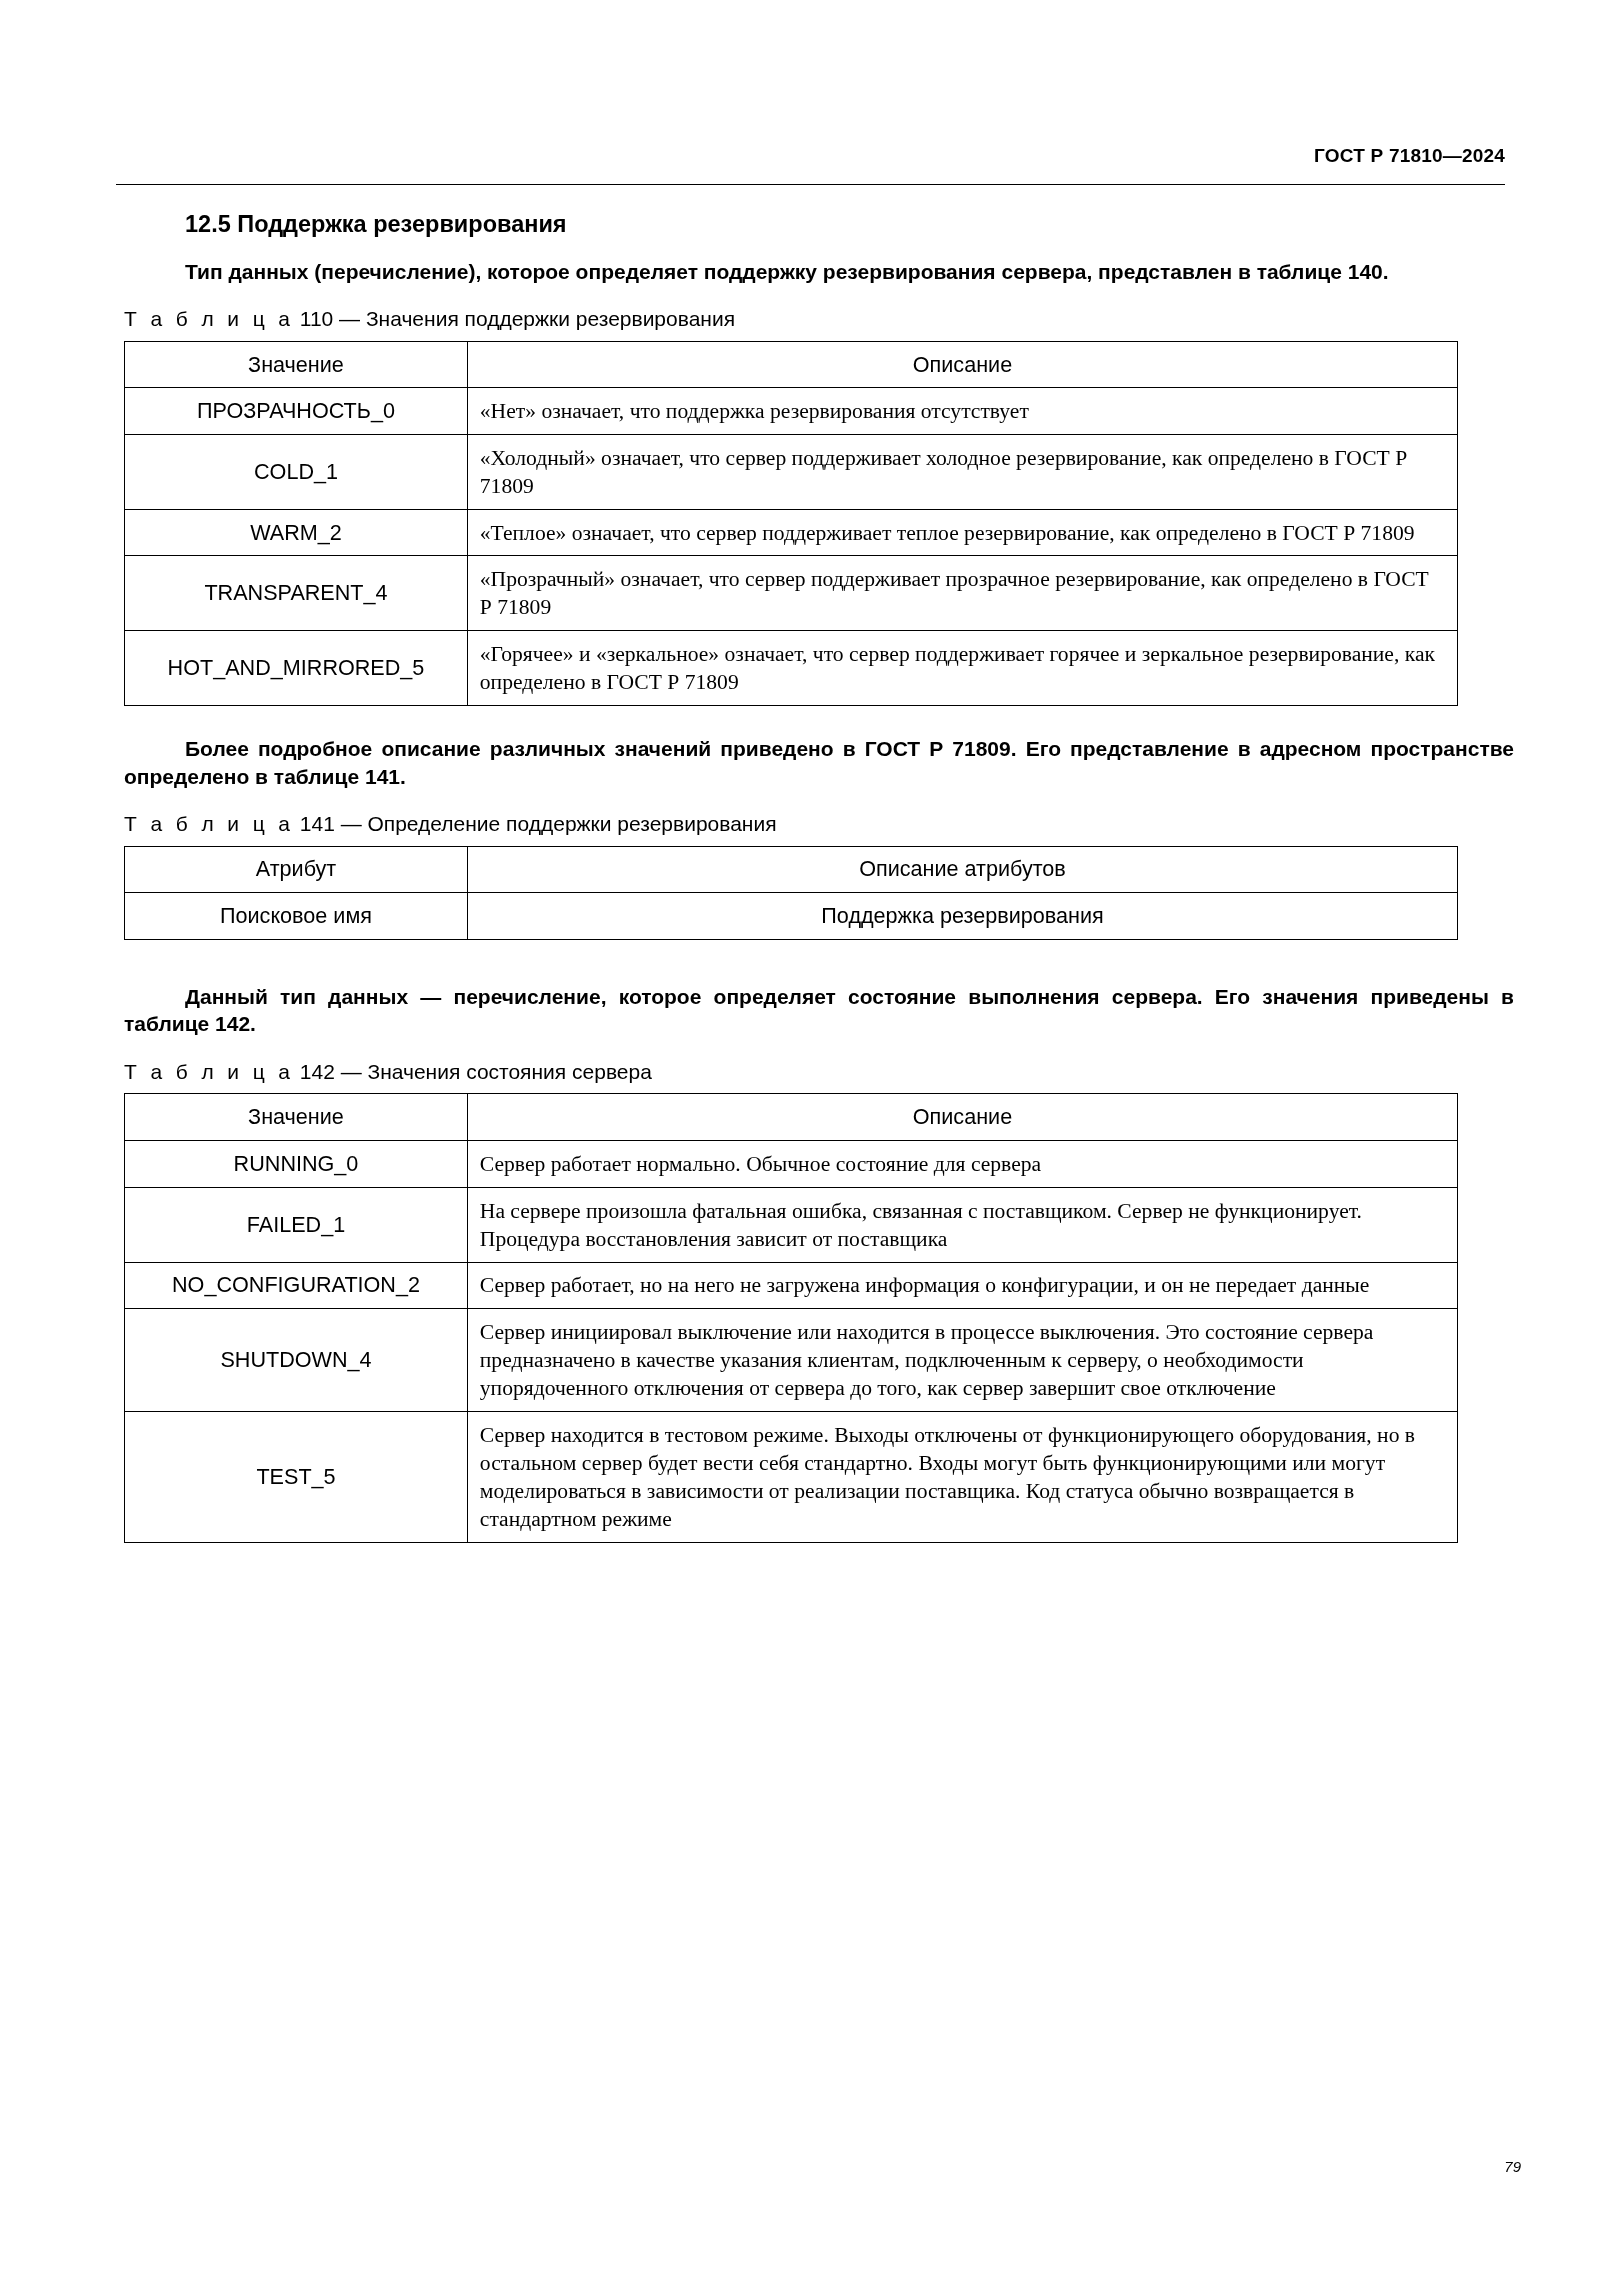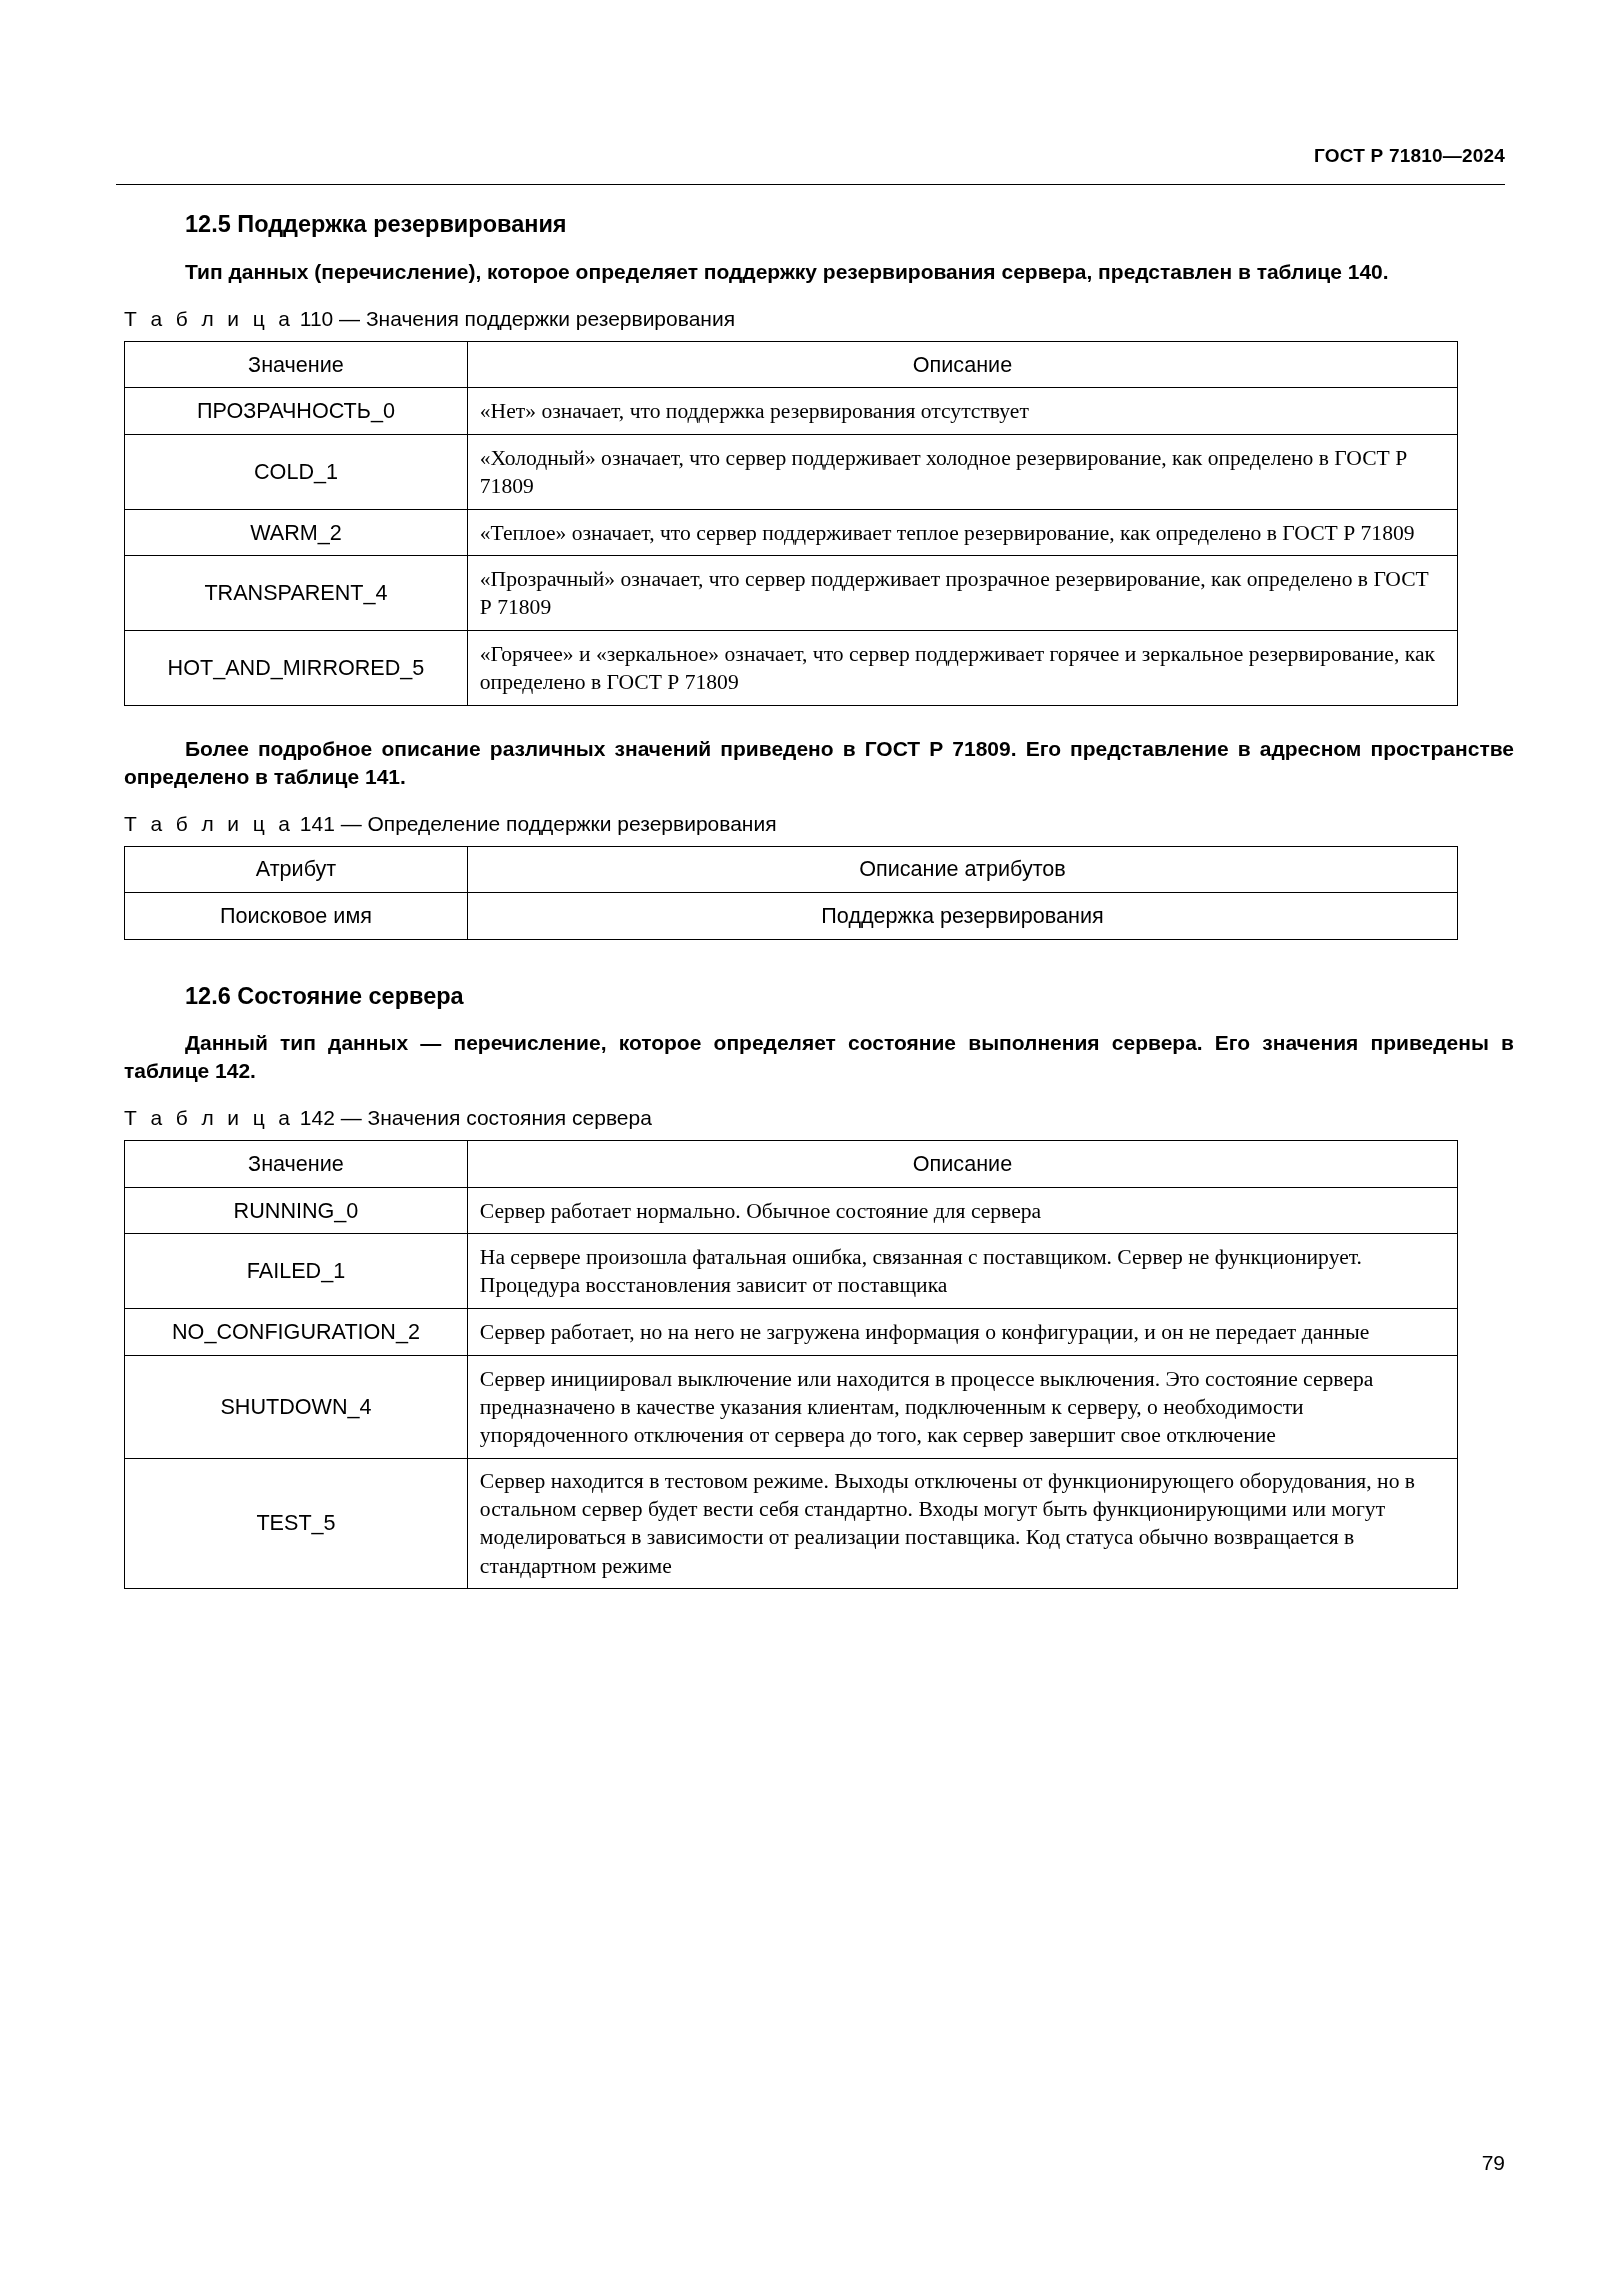--- a/index.html
+++ b/index.html
@@ -89,22 +89,23 @@
   table.gost td.desc {
     text-align: left;
     font-family: Liberation Serif, serif;
   }
   table.gost col.c1 { width: 343px; }
   table.gost col.c2 { width: 990px; }
   .section-gap { height: 13.7px; }
   .page-number {
     position: absolute;
     bottom: 118px;
-    right: 116px;
-    font-size: 21px;
+    right: 100px;
+    font-size: 15px;
+    font-style: italic;
   }
 </style>
 </head>
 <body>
 
 <div class="page">
 
   <div class="header">ГОСТ Р 71810—2024</div>
   <div class="header-rule"></div>
 
@@ -175,21 +176,20 @@
       <tbody>
         <tr>
           <td class="val">Поисковое имя</td>
           <td class="val">Поддержка резервирования</td>
         </tr>
       </tbody>
     </table>
 
     <div class="section-gap"></div>
 
-    <h2 class="section-title">12.6 Состояние сервера</h2>
 
     <p class="para">Данный тип данных — перечисление, которое определяет состояние выполнения сервера. Его значения приведены в таблице 142.</p>
 
     <div class="table-caption">
       <span class="sp">Т а б л и ц а</span>
       <span>142 — Значения состояния сервера</span>
     </div>
 
     <table class="gost">
       <colgroup>

